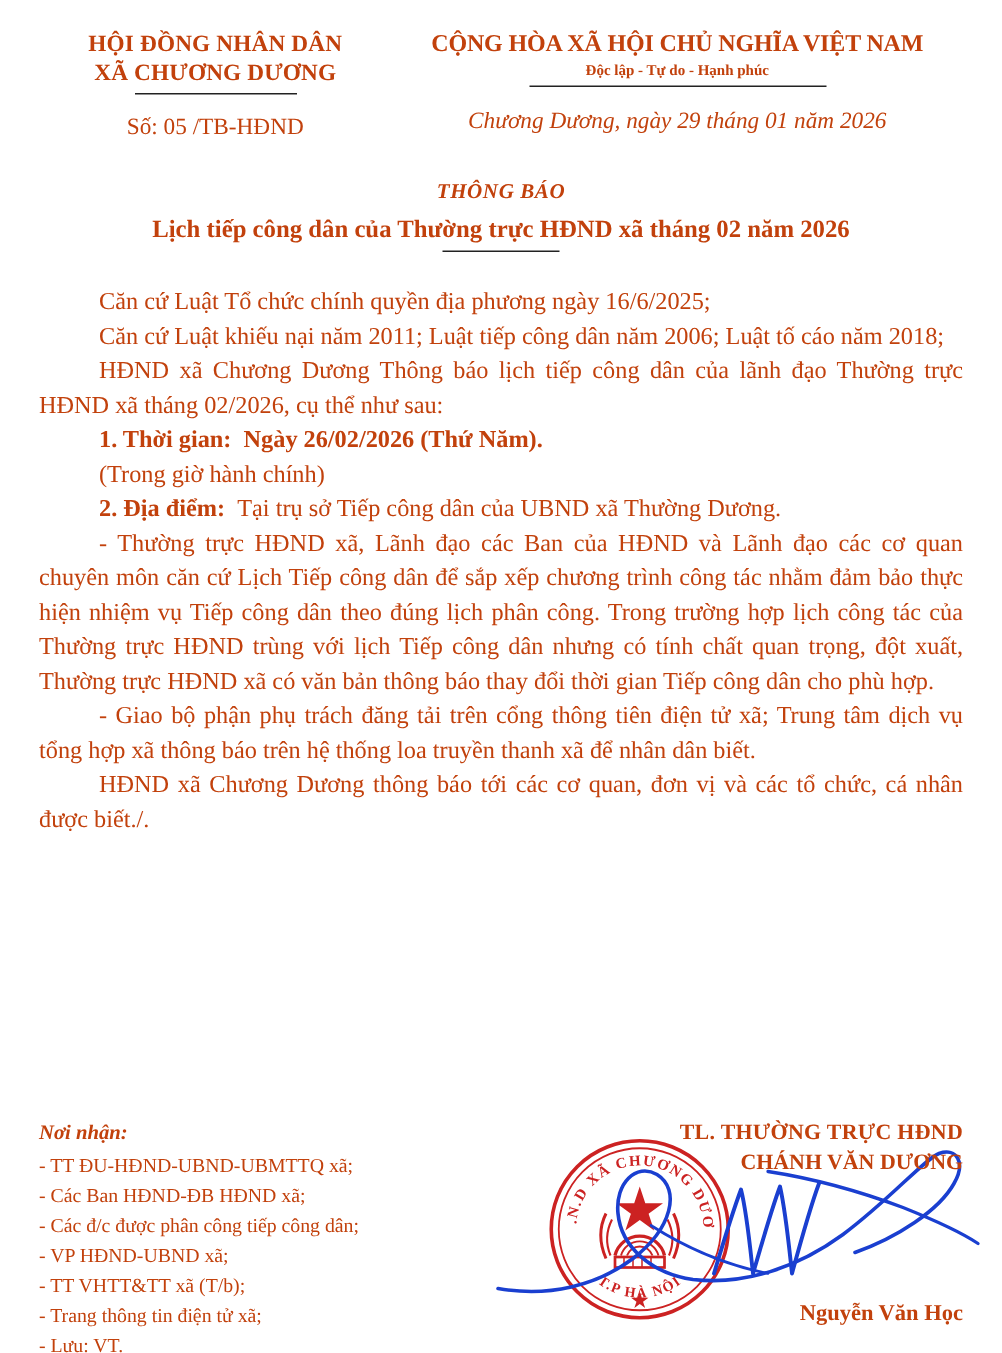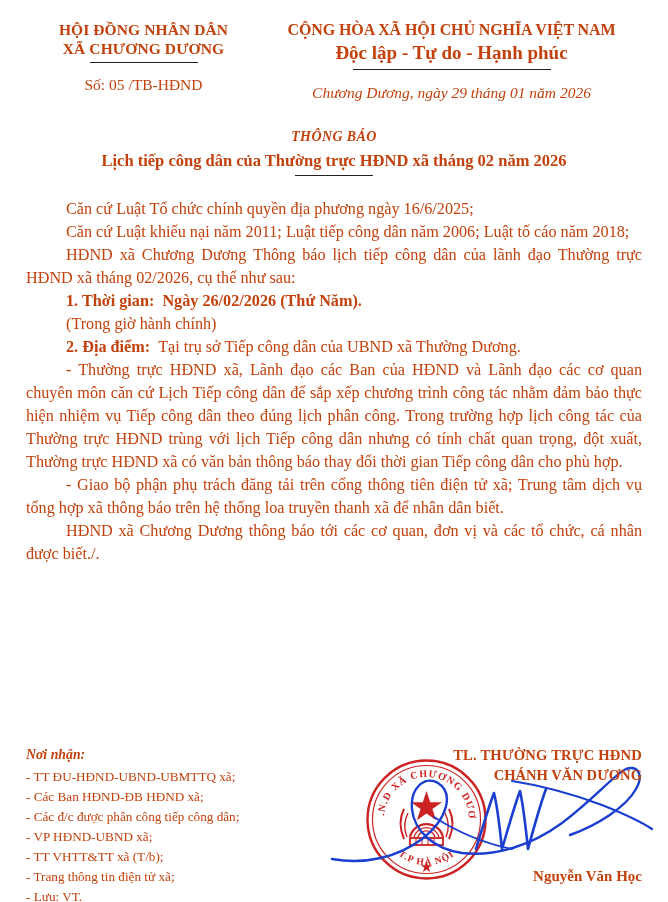--- a/index.html
+++ b/index.html
@@ -39,21 +39,21 @@
     line-height: 1.25;
     letter-spacing: 0.1px;
   }
   .nation-name {
     font-size: 16px;
     font-weight: bold;
     line-height: 1.25;
     letter-spacing: -0.1px;
   }
   .motto {
-    font-size: 19px;
+    font-size: 10px;
     font-weight: bold;
     line-height: 1.3;
     margin-top: 1px;
   }
   .rule {
     height: 1px;
     background: #222;
     margin: 3px auto 0 auto;
   }
   .rule-org { width: 108px; }

